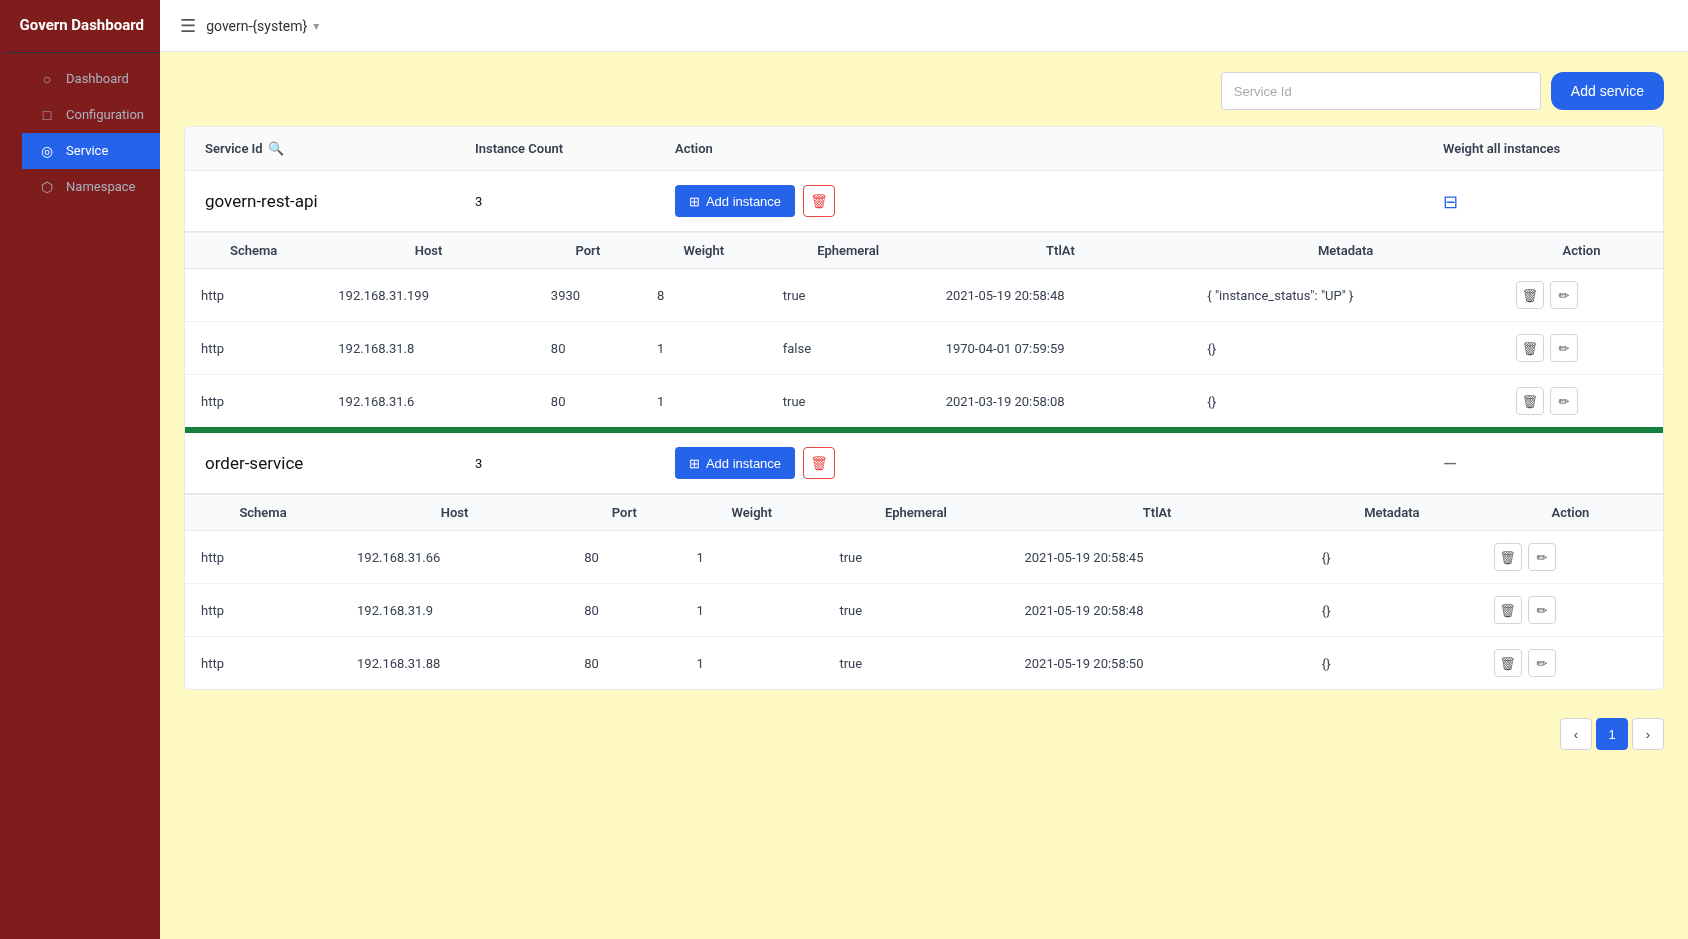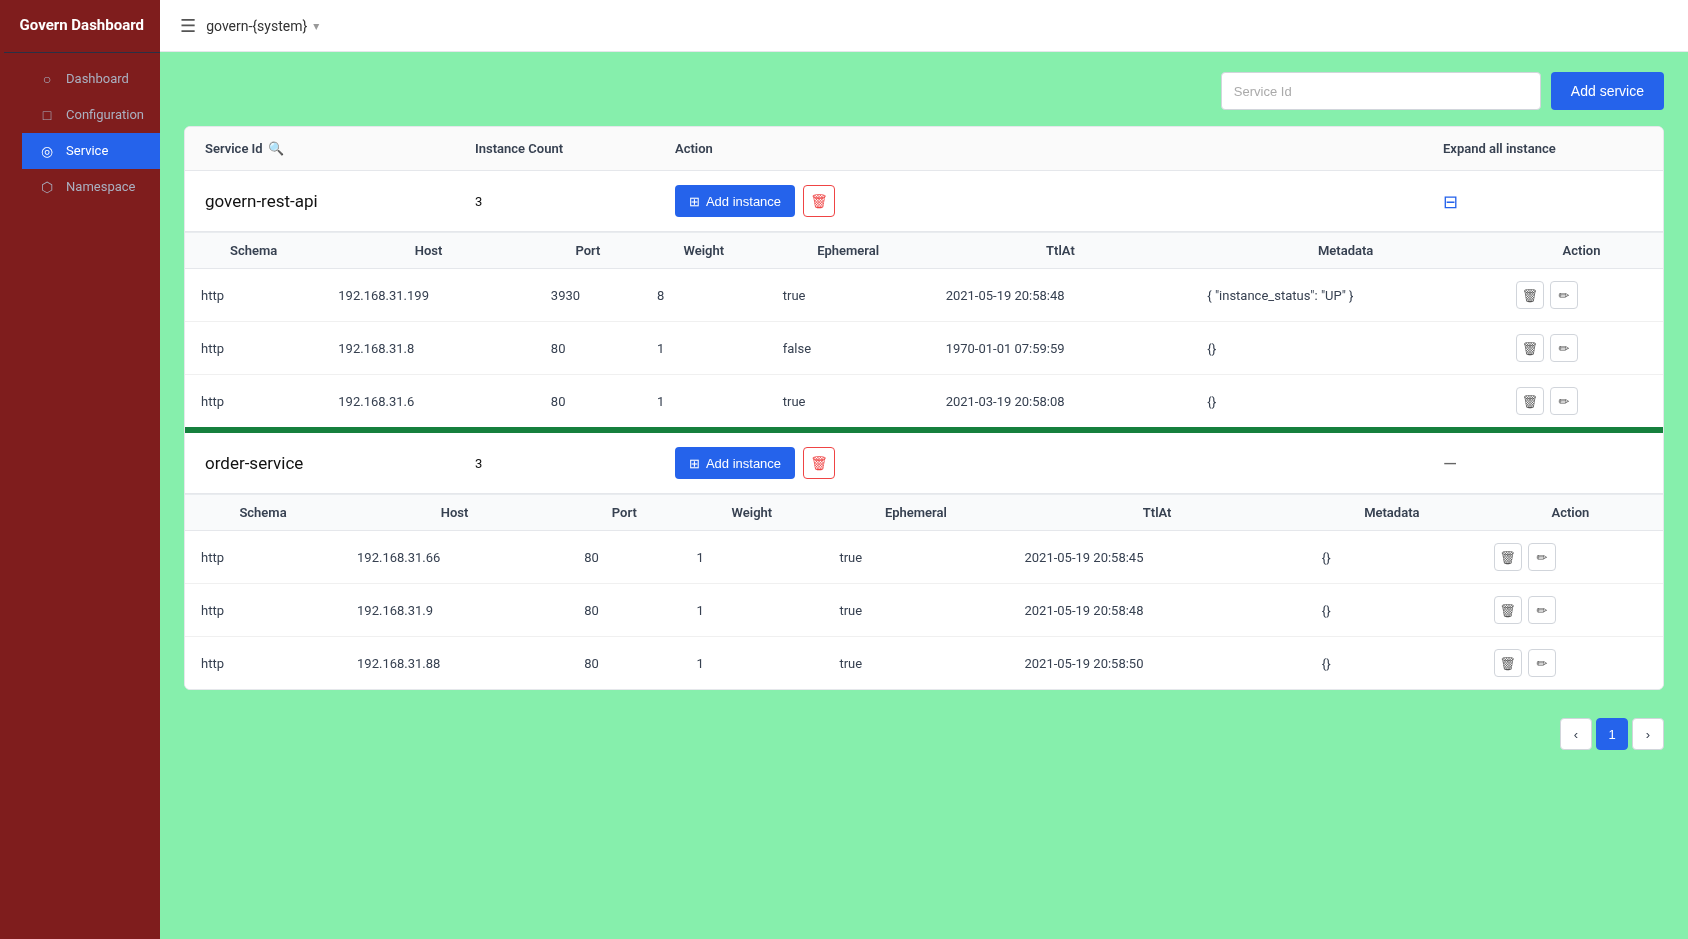--- a/index.html
+++ b/index.html
@@ -60,21 +60,21 @@
     .main-wrapper {
       flex: 1;
       display: flex;
       flex-direction: column;
       overflow: hidden;
     }
     .content-area {
       flex: 1;
       overflow-y: auto;
       padding: 20px 24px;
-      background: #86efac;
+      background: #fef9c3;
     }
 
     
     .toolbar {
       display: flex;
       justify-content: flex-end;
       align-items: center;
       gap: 10px;
       margin-bottom: 16px;
     }
@@ -88,21 +88,21 @@
       color: #333;
       background: #fff;
     }
     .search-input::placeholder { color: #aaa; }
     .btn-add-service {
       height: 38px;
       padding: 0 20px;
       background: #2563eb;
       color: #fff;
       border: none;
-      border-radius: 4px;
+      border-radius: 12px;
       cursor: pointer;
       font-size: 14px;
       font-weight: 500;
     }
 
     
     .table-card {
       background: #fff;
       border: 1px solid #e5e7eb;
       border-radius: 6px;
@@ -291,21 +291,21 @@
 
     <div class="table-card">
 
       <div class="service-header-row">
         <div class="col-header">
           <span>Service Id</span>
           <span class="search-icon-sm">🔍</span>
         </div>
         <div>Instance Count</div>
         <div>Action</div>
-        <div>Expand all instance</div>
+        <div>Weight all instances</div>
       </div>
 
       <div class="service-data-row">
         <div class="service-name">govern-rest-api</div>
         <div class="instance-count">3</div>
         <div class="action-cell">
           <button class="btn-add-instance">
             <span>⊞</span>
             <span>Add instance</span>
           </button>
@@ -346,21 +346,21 @@
           <button class="btn-row-edit">✏</button>
         </div>
       </td>
     </tr>
             <tr>
       <td>http</td>
       <td>192.168.31.8</td>
       <td>80</td>
       <td>1</td>
       <td>false</td>
-      <td>1970-01-01 07:59:59</td>
+      <td>1970-04-01 07:59:59</td>
       <td>{}</td>
       <td>
         <div class="row-actions">
           <button class="btn-row-delete">🗑</button>
           <button class="btn-row-edit">✏</button>
         </div>
       </td>
     </tr>
             <tr>
       <td>http</td>

